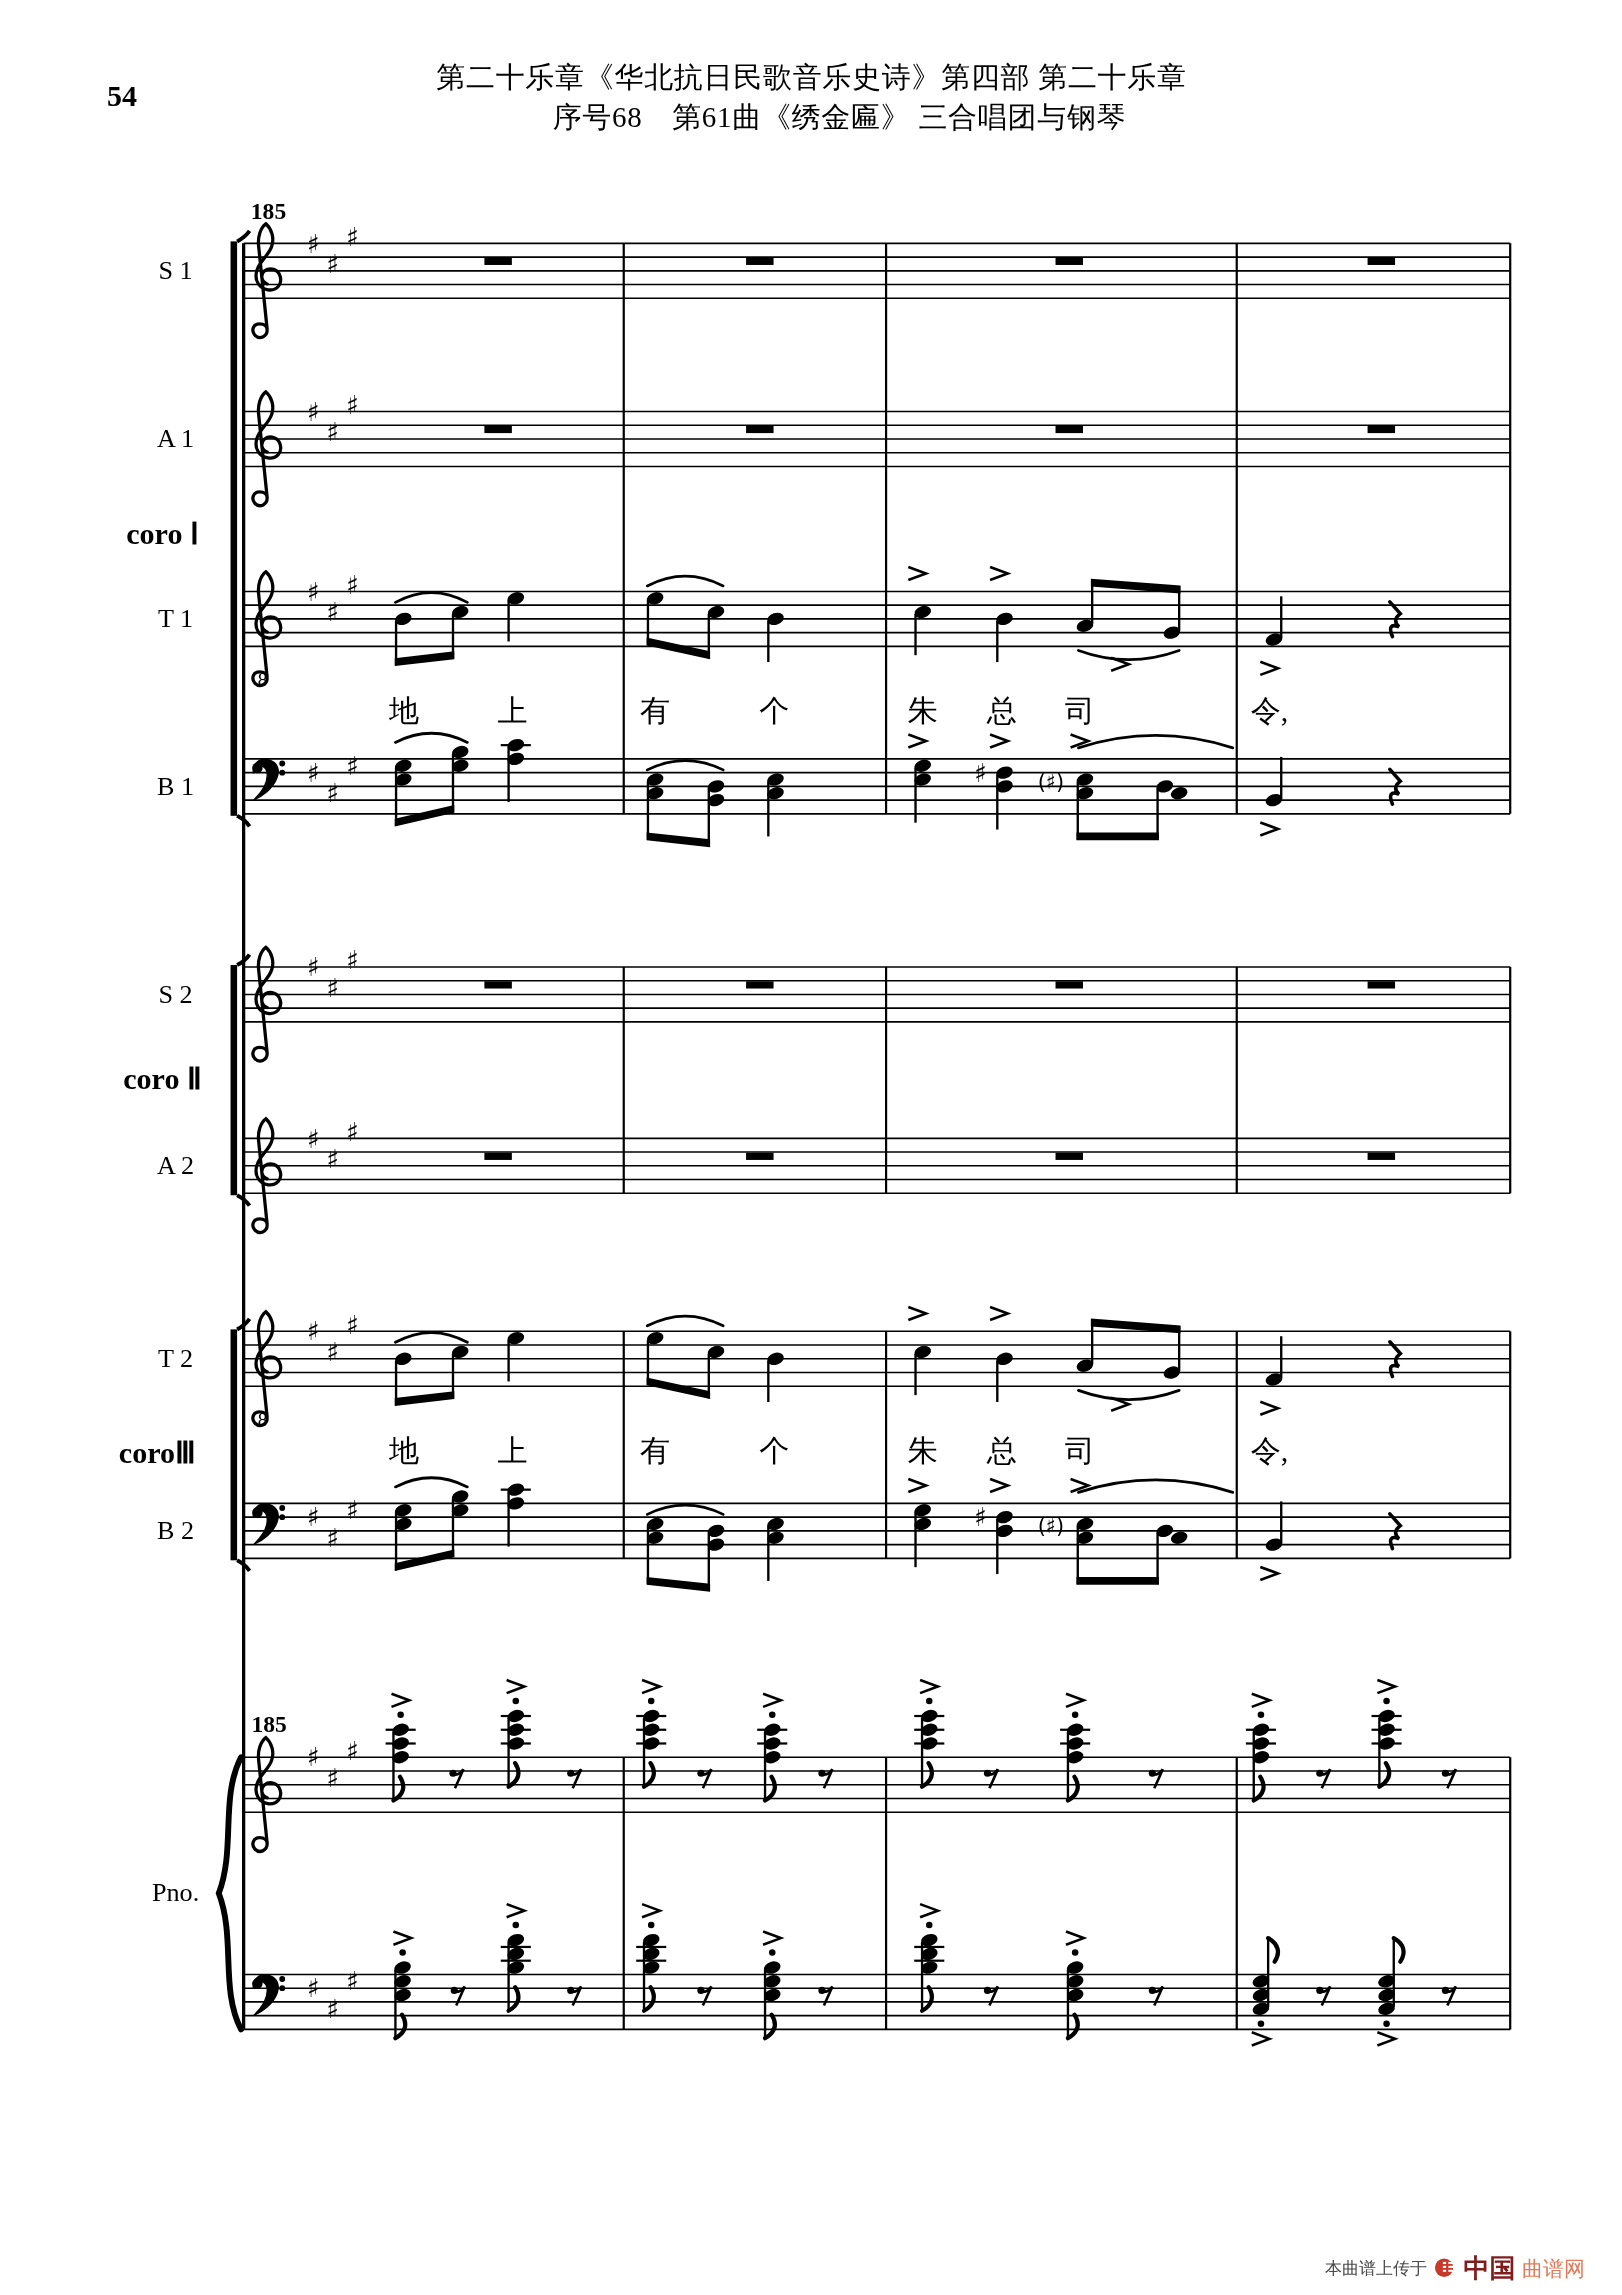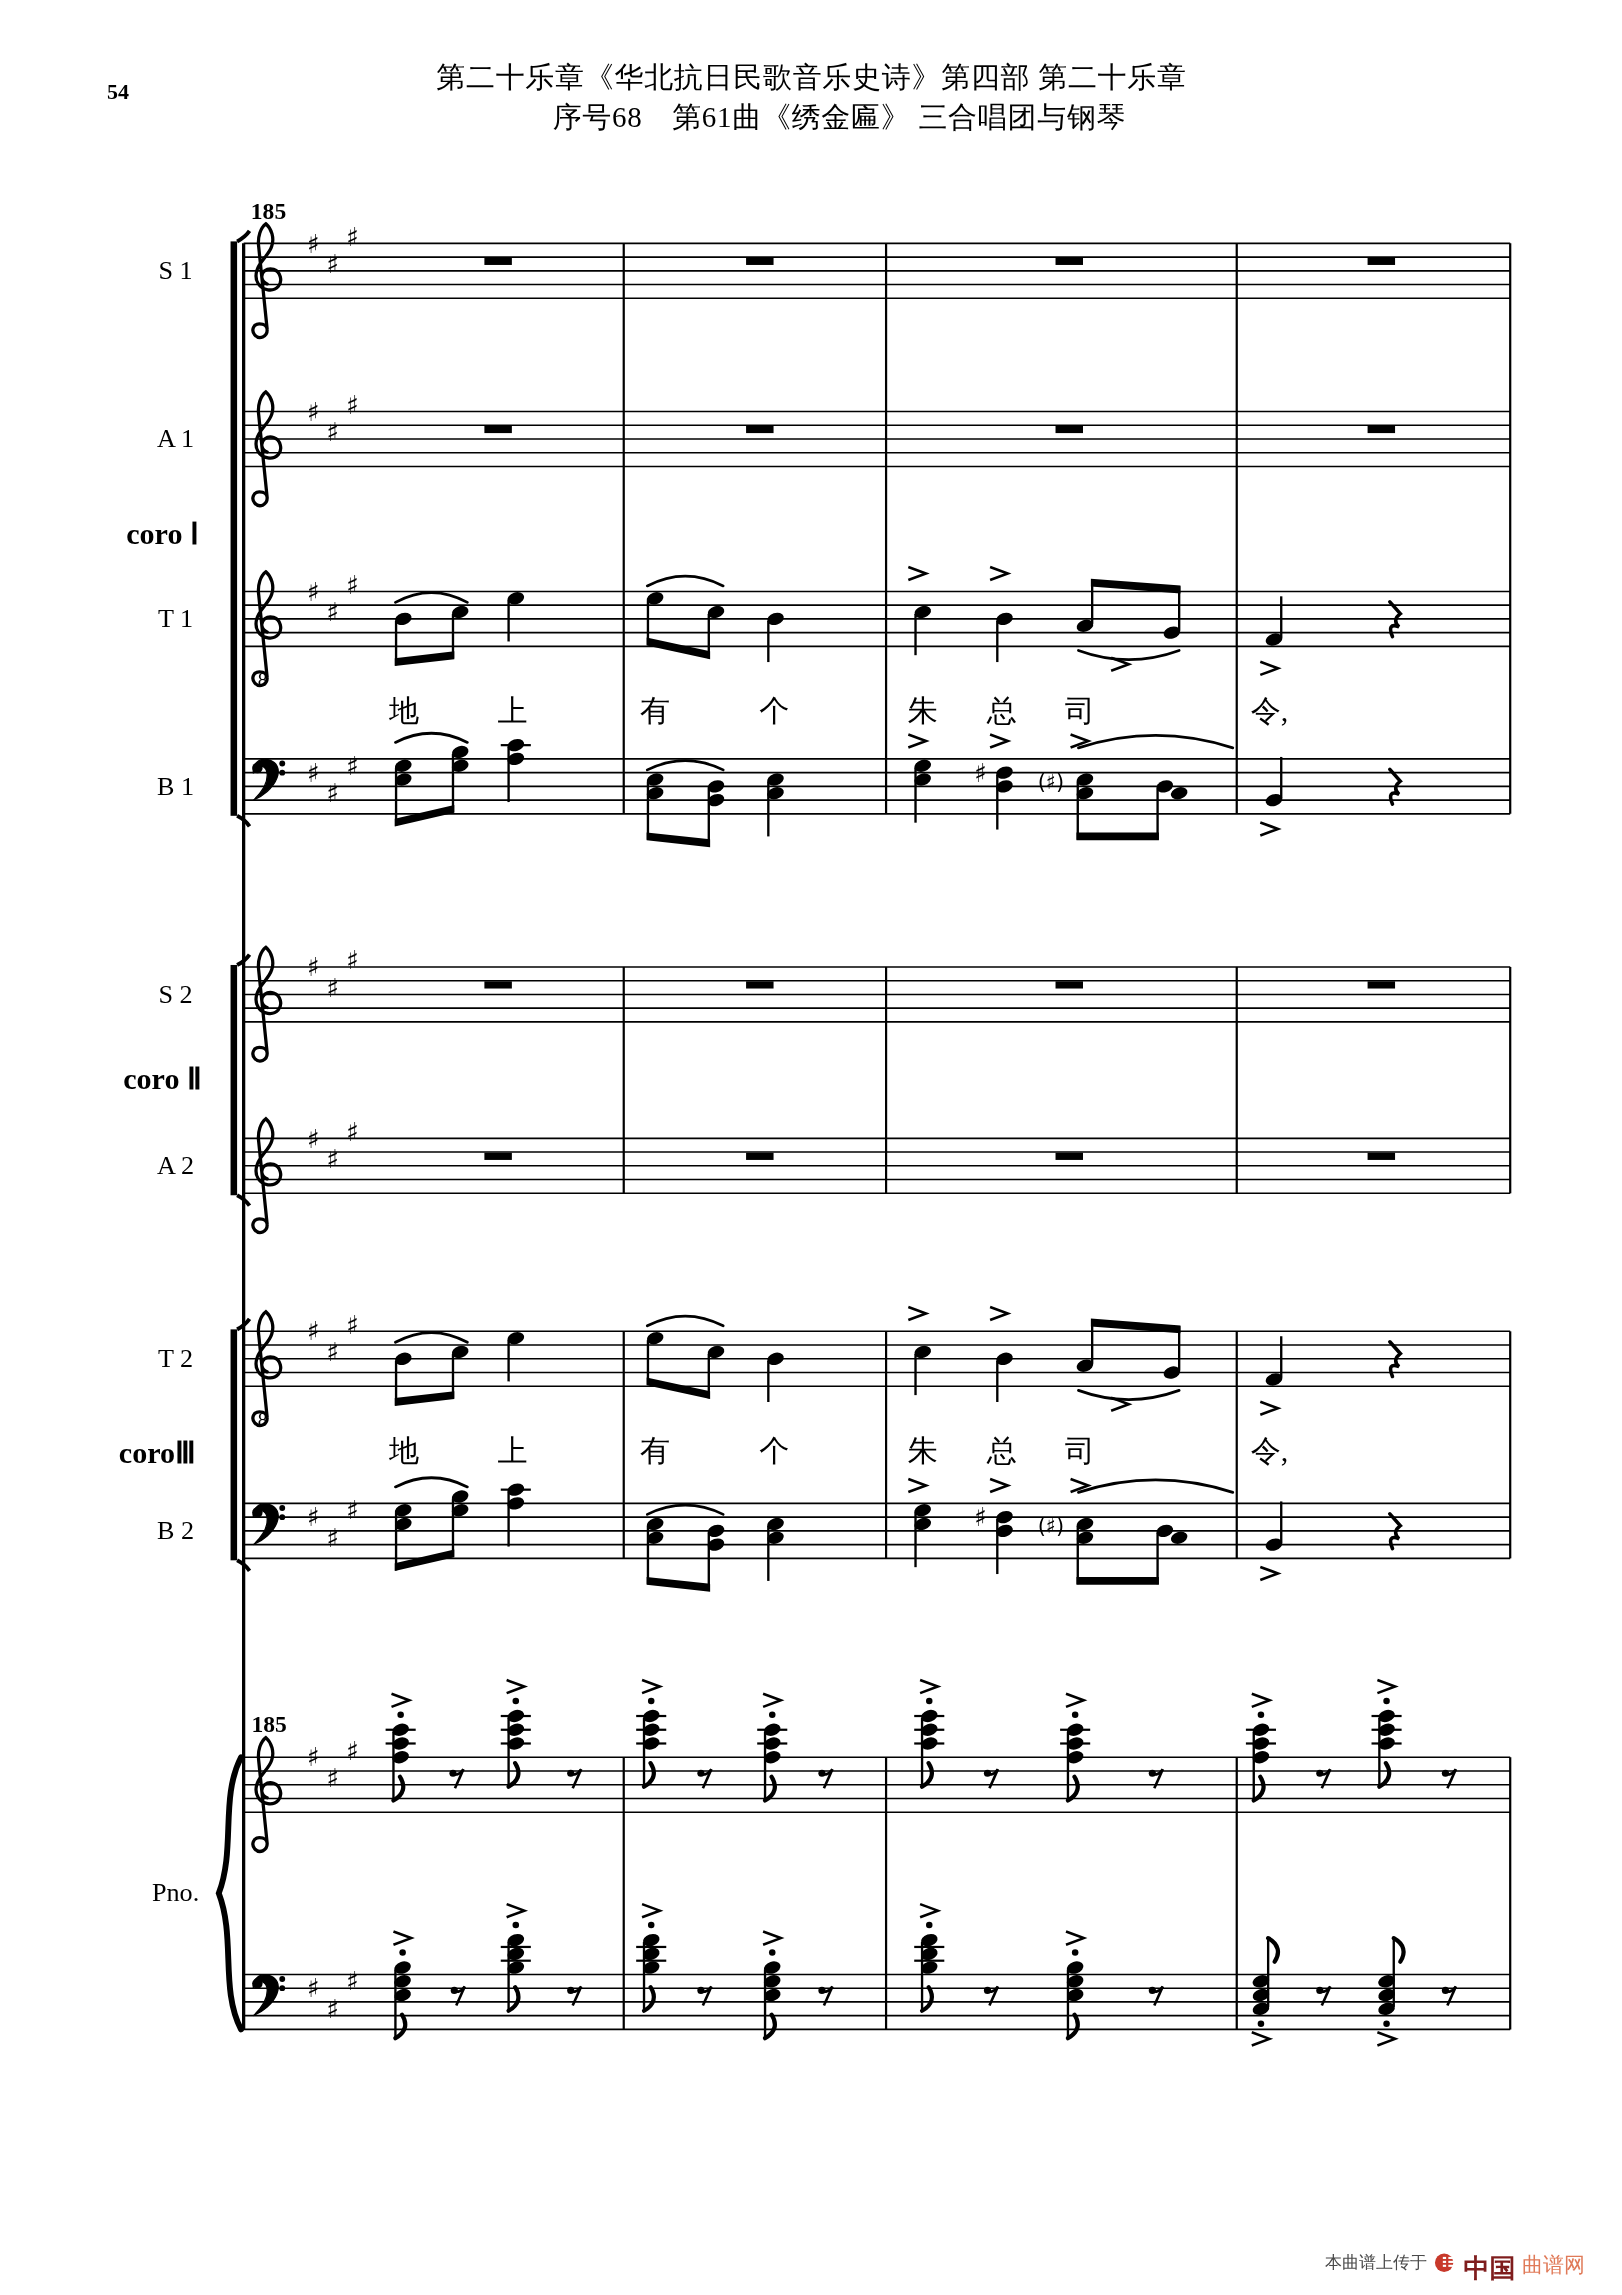--- a/index.html
+++ b/index.html
@@ -1,23 +1,23 @@
 <!DOCTYPE html>
 <html style="font-size:10.5px"><head>
 <meta charset="utf-8">
 <style>
   html,body{margin:0;padding:0;background:#888;}
   .page{position:relative;width:1623px;height:2295px;background:#ffffff;overflow:hidden;
         font-family:"Liberation Serif", serif;color:#000;}
   .hdr{position:absolute;left:0;width:100%;text-align:center;font-size:29px;letter-spacing:0.7px;}
   .hdr1{top:58px;}
   .hdr2{top:98px;padding-left:28px;}
-  .pageno{position:absolute;left:107px;top:79px;font-size:22px;font-weight:bold;}
+  .pageno{position:absolute;left:107px;top:79px;font-size:30px;font-weight:bold;}
   svg.score{position:absolute;left:0;top:0;}
-  .wm{position:absolute;right:38px;top:2251px;display:flex;align-items:flex-start;gap:6.5px;
+  .wm{position:absolute;right:38px;top:2251px;display:flex;align-items:center;gap:6.5px;
       font-family:"Liberation Sans", sans-serif;}
   .wm .pre{font-size:17px;color:#4a4a4a;}
   .wm .cn{font-size:26px;font-weight:bold;color:#7f1d1d;}
   .wm .site{font-size:21px;font-weight:normal;}
 </style>
 </head>
 <body>
 
 <div class="page">
   <div class="pageno">54</div>

